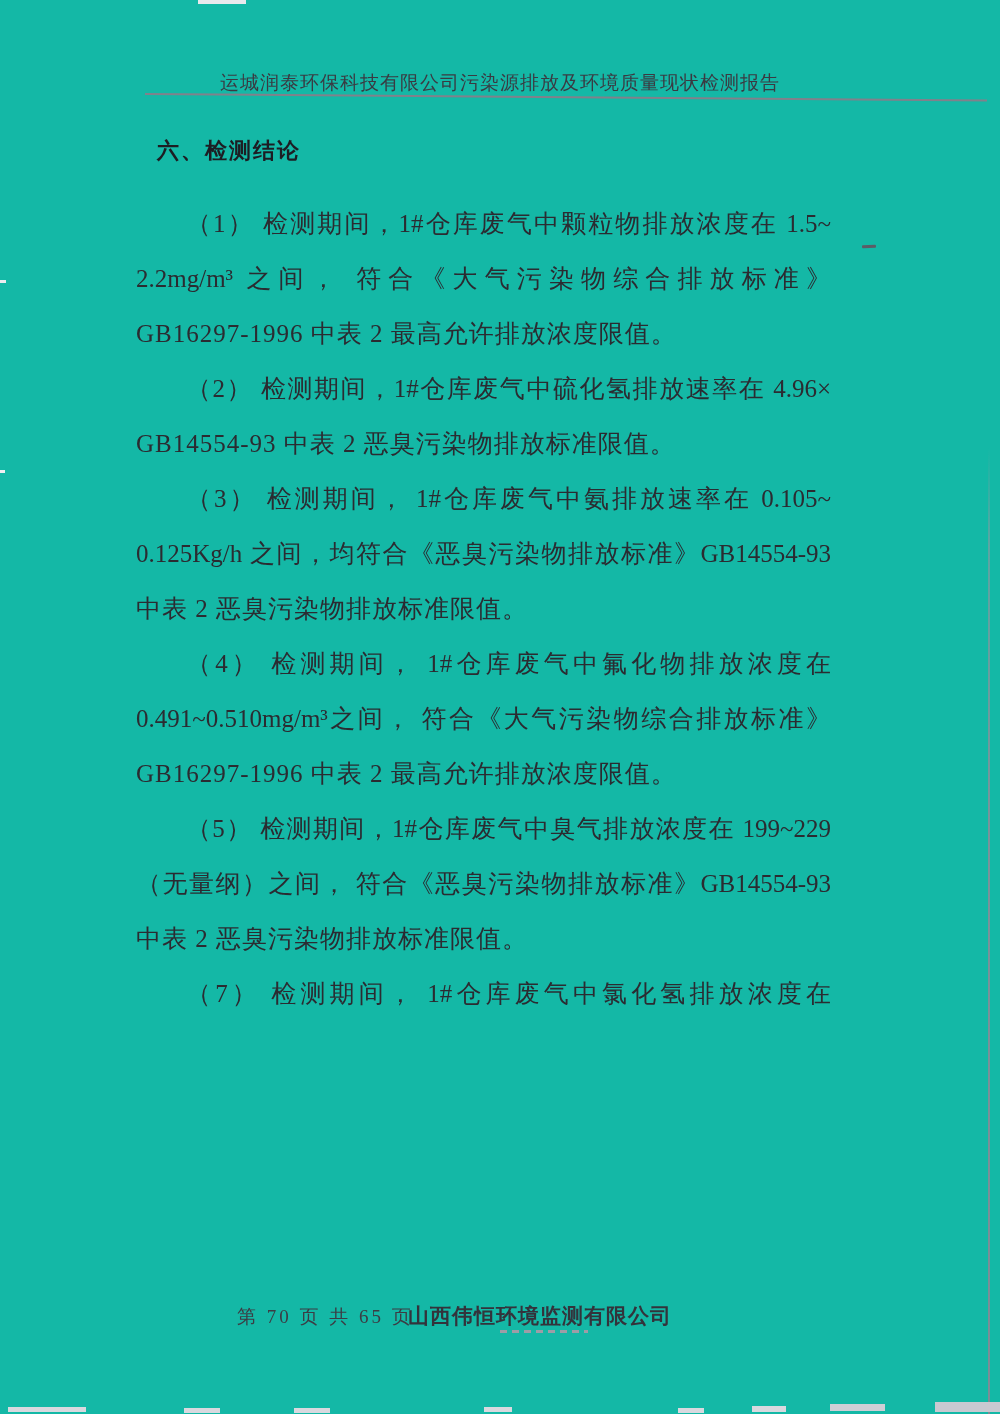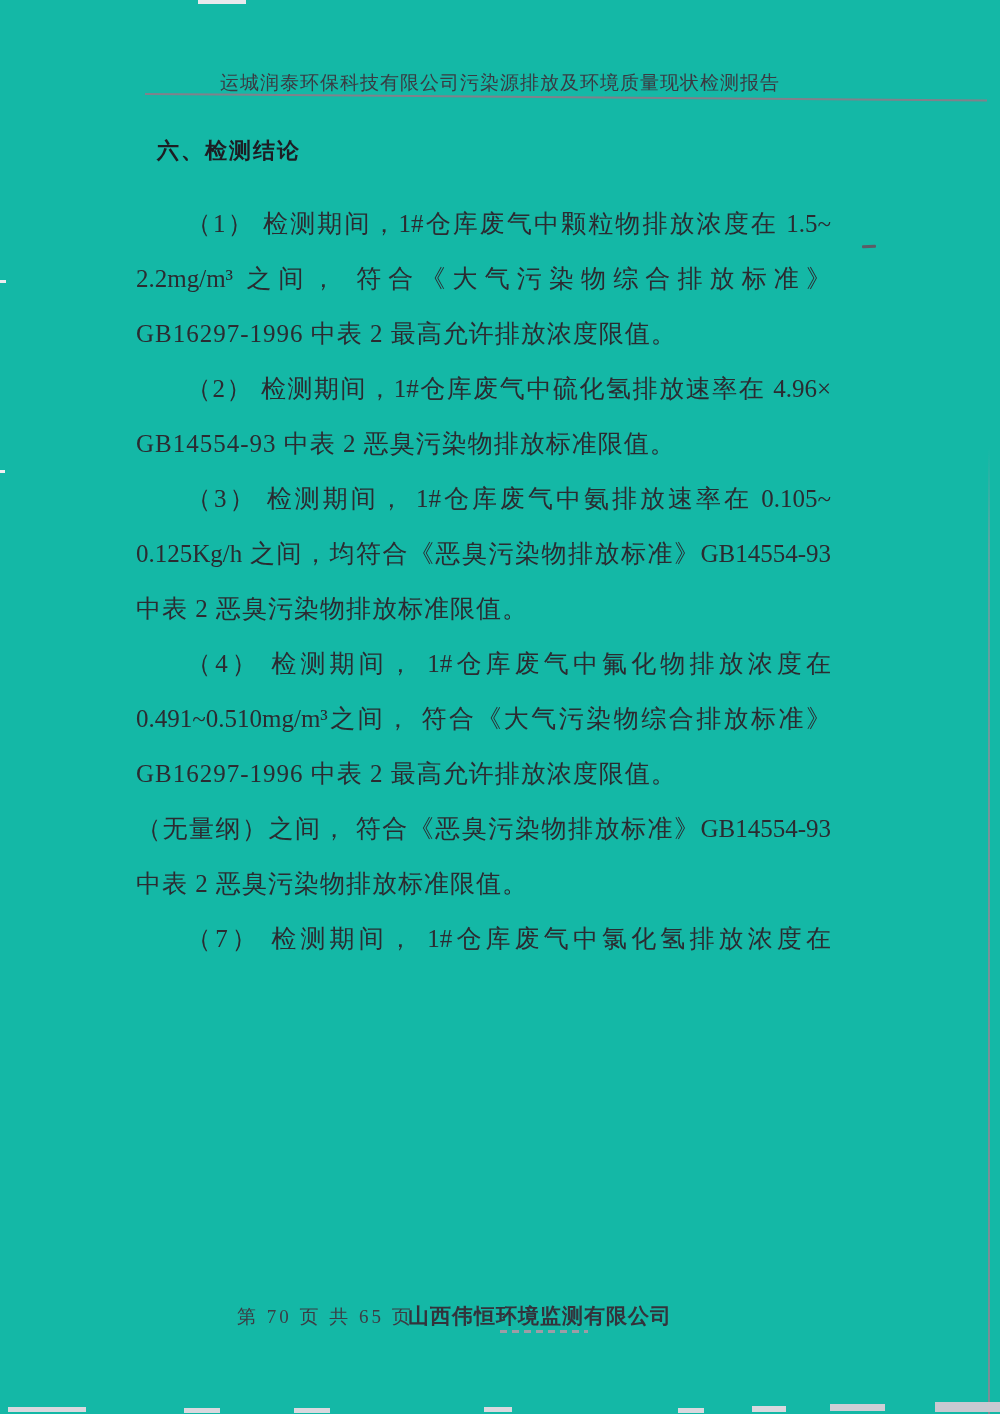--- a/index.html
+++ b/index.html
@@ -152,20 +152,21 @@
       <div class="ln last">中表 2 恶臭污染物排放标准限值。</div>
     </div>
 
     <div class="para">
       <div class="ln first">（4） 检测期间， 1#仓库废气中氟化物排放浓度在</div>
       <div class="ln">0.491~0.510mg/m³之间， 符合《大气污染物综合排放标准》</div>
       <div class="ln last">GB16297-1996 中表 2 最高允许排放浓度限值。</div>
     </div>
 
     <div class="para">
+      <div class="ln first">（5） 检测期间，1#仓库废气中臭气排放浓度在 199~229</div>
       <div class="ln">（无量纲）之间， 符合《恶臭污染物排放标准》GB14554-93</div>
       <div class="ln last">中表 2 恶臭污染物排放标准限值。</div>
     </div>
 
 
     <div class="para">
       <div class="ln first">（7） 检测期间， 1#仓库废气中氯化氢排放浓度在</div>
     </div>
 
   </div>

